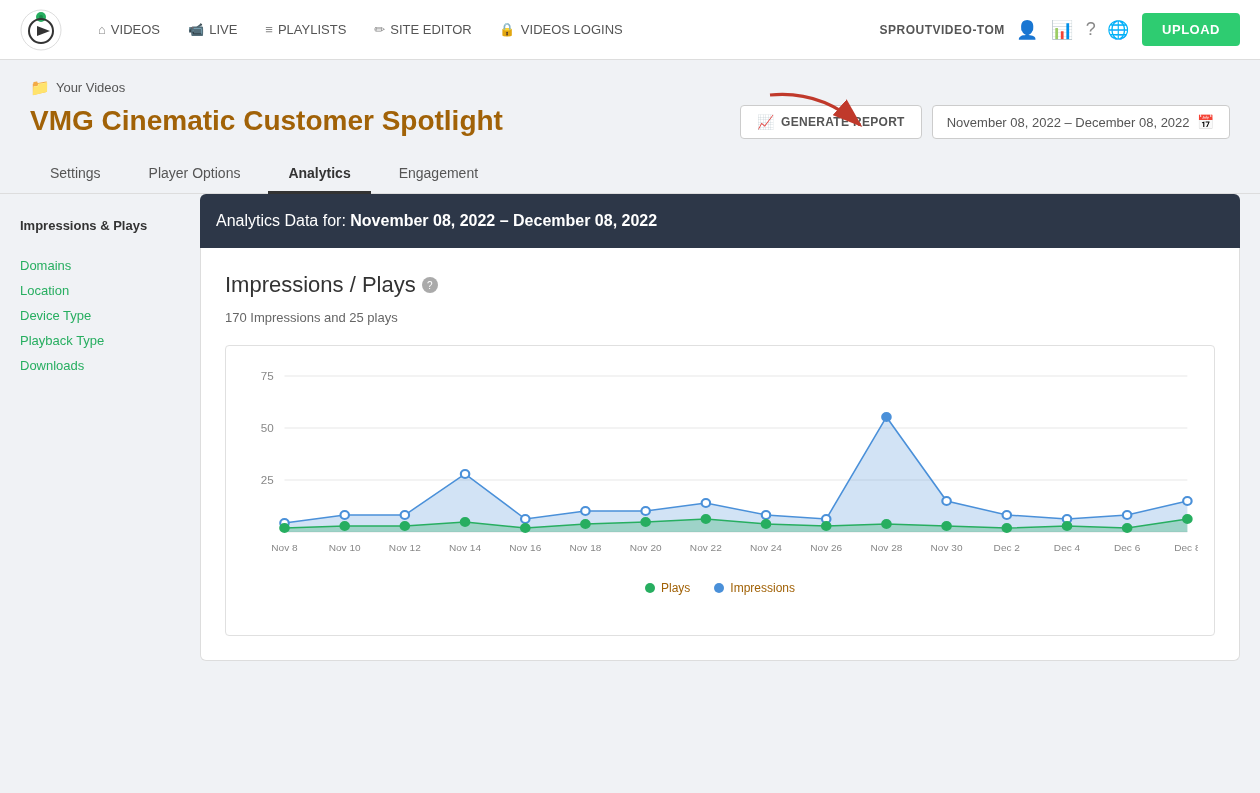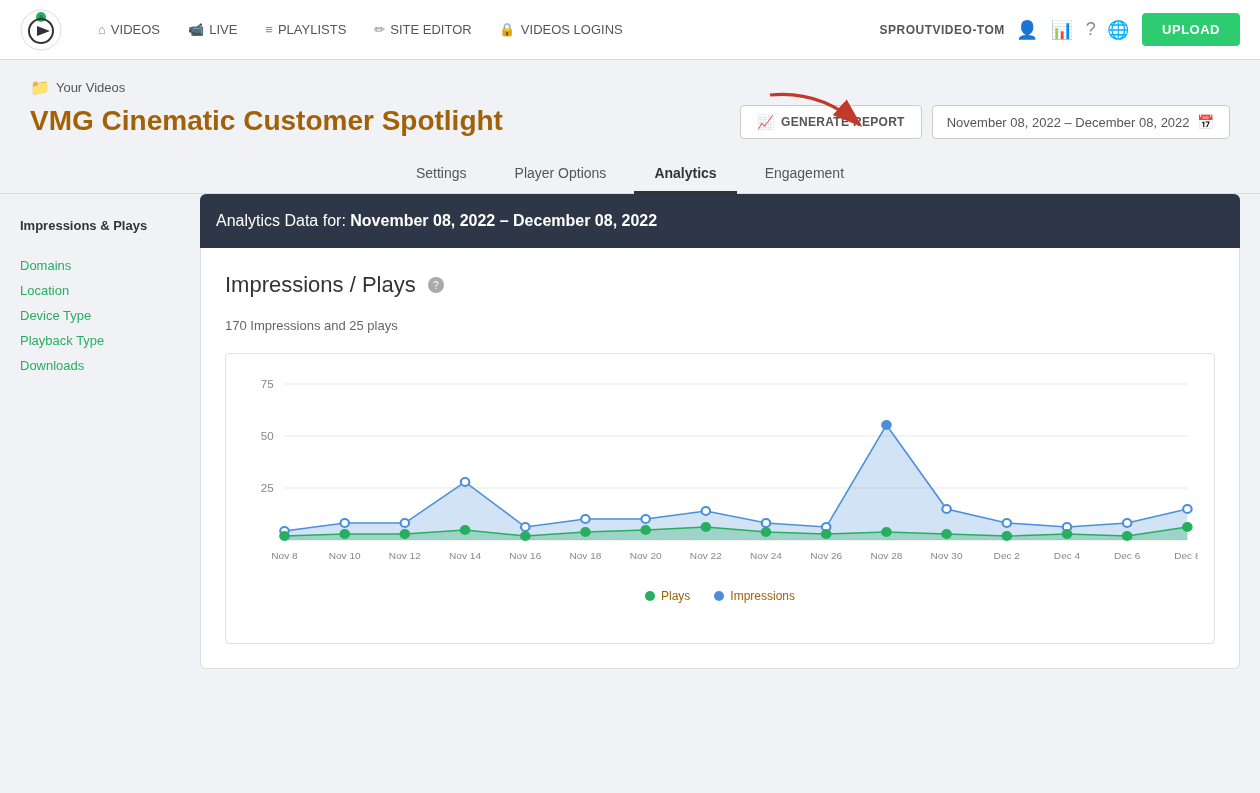--- a/index.html
+++ b/index.html
@@ -27,40 +27,40 @@
     .page-title { font-size: 28px; font-weight: 700; color: #a16207; }
     .title-actions { display: flex; align-items: center; gap: 10px; position: relative; }
     .arrow-hint { position: absolute; right: 350px; top: -20px; }
     .generate-btn { background: #fff; border: 1px solid #ccc; border-radius: 4px; padding: 8px 16px; font-size: 12px; font-weight: 600; color: #555; cursor: pointer; display: flex; align-items: center; gap: 6px; letter-spacing: 0.3px; }
     .generate-btn .chart-up { color: #4a90d9; font-size: 14px; }
     .date-range-btn { background: #fff; border: 1px solid #ccc; border-radius: 4px; padding: 8px 14px; font-size: 13px; color: #555; cursor: pointer; display: flex; align-items: center; gap: 8px; }
     .cal-icon { color: #888; font-size: 14px; }
 
     
     .tabs-area { background: #f0f2f5; padding: 16px 30px 0; border-bottom: 1px solid #ddd; }
-    .tabs { display: flex; gap: 8px; justify-content: center; }
+    .tabs { display: flex; gap: 8px; }
     .tab { padding: 10px 20px; font-size: 14px; cursor: pointer; color: #555; border-bottom: 3px solid transparent; margin-bottom: -1px; }
     .tab.active { color: #333; font-weight: 600; border-bottom: 3px solid #333; }
 
     
     .main { display: flex; padding: 0; background: #f0f2f5; min-height: calc(100vh - 130px); }
 
     
     .sidebar { width: 200px; flex-shrink: 0; padding: 24px 20px; }
     .sidebar-section-title { font-size: 13px; font-weight: 700; color: #333; margin-bottom: 25px; }
     .sidebar-link { display: block; font-size: 13px; color: #27ae60; margin-bottom: 10px; cursor: pointer; text-decoration: none; }
 
     
     .content { flex: 1; padding: 0 20px 20px 0; }
     .analytics-header { background: #2d3748; color: #fff; padding: 18px 16px; border-radius: 6px 6px 0 0; margin-bottom: 0; }
     .analytics-header-text { font-size: 16px; font-weight: 400; }
     .analytics-header-text strong { font-weight: 700; }
 
     .chart-section { background: #fff; border: 1px solid #ddd; border-top: none; border-radius: 0 0 6px 6px; padding: 24px; }
-    .chart-title { font-size: 22px; font-weight: 400; color: #333; margin-bottom: 20px; display: flex; align-items: center; gap: 12px; }
+    .chart-title { font-size: 22px; font-weight: 400; color: #333; margin-bottom: 12px; display: flex; align-items: center; gap: 6px; }
     .info-icon { width: 16px; height: 16px; border-radius: 50%; background: #aaa; color: #fff; font-size: 10px; display: inline-flex; align-items: center; justify-content: center; cursor: pointer; }
     .chart-subtitle { font-size: 13px; color: #666; margin-bottom: 20px; }
 
     
     .chart-container { border: 1px solid #e0e0e0; border-radius: 4px; padding: 20px 16px 40px; position: relative; background: #fff; }
     .chart-svg { width: 100%; height: 200px; }
     .chart-legend { display: flex; justify-content: center; gap: 24px; margin-top: 12px; }
     .legend-item { display: flex; align-items: center; gap: 6px; font-size: 12px; color: #a16207; }
     .legend-dot { width: 10px; height: 10px; border-radius: 50%; }
     .legend-dot.plays { background: #27ae60; }

